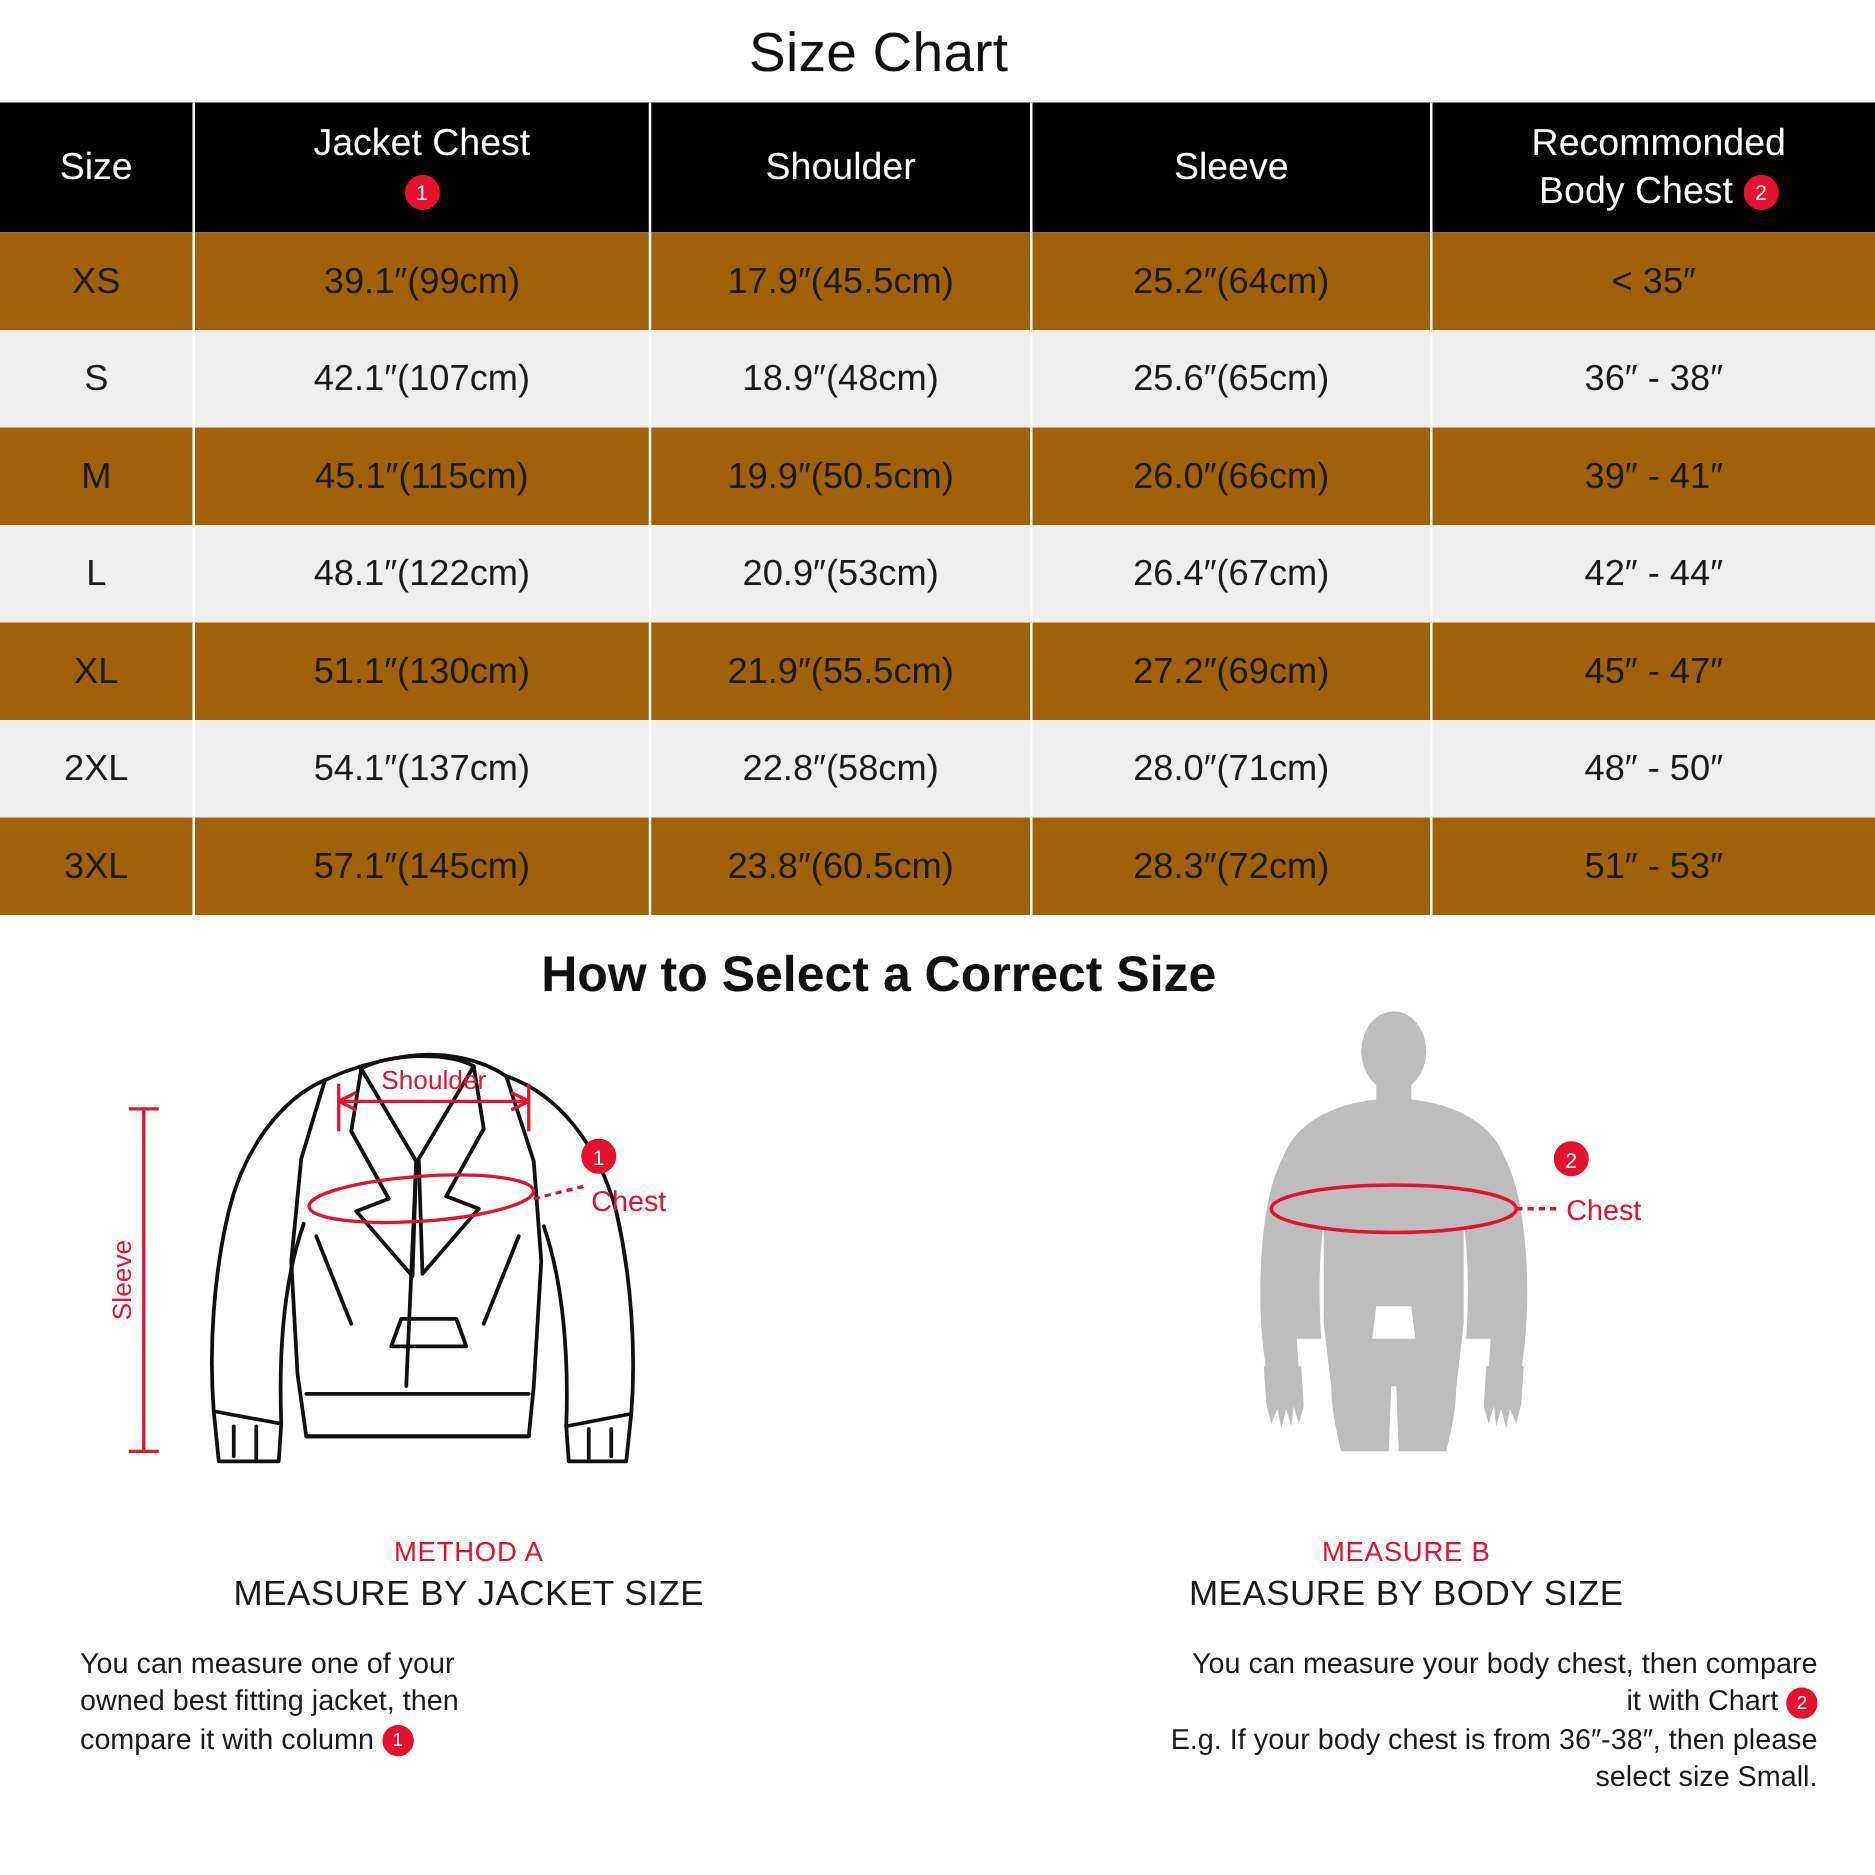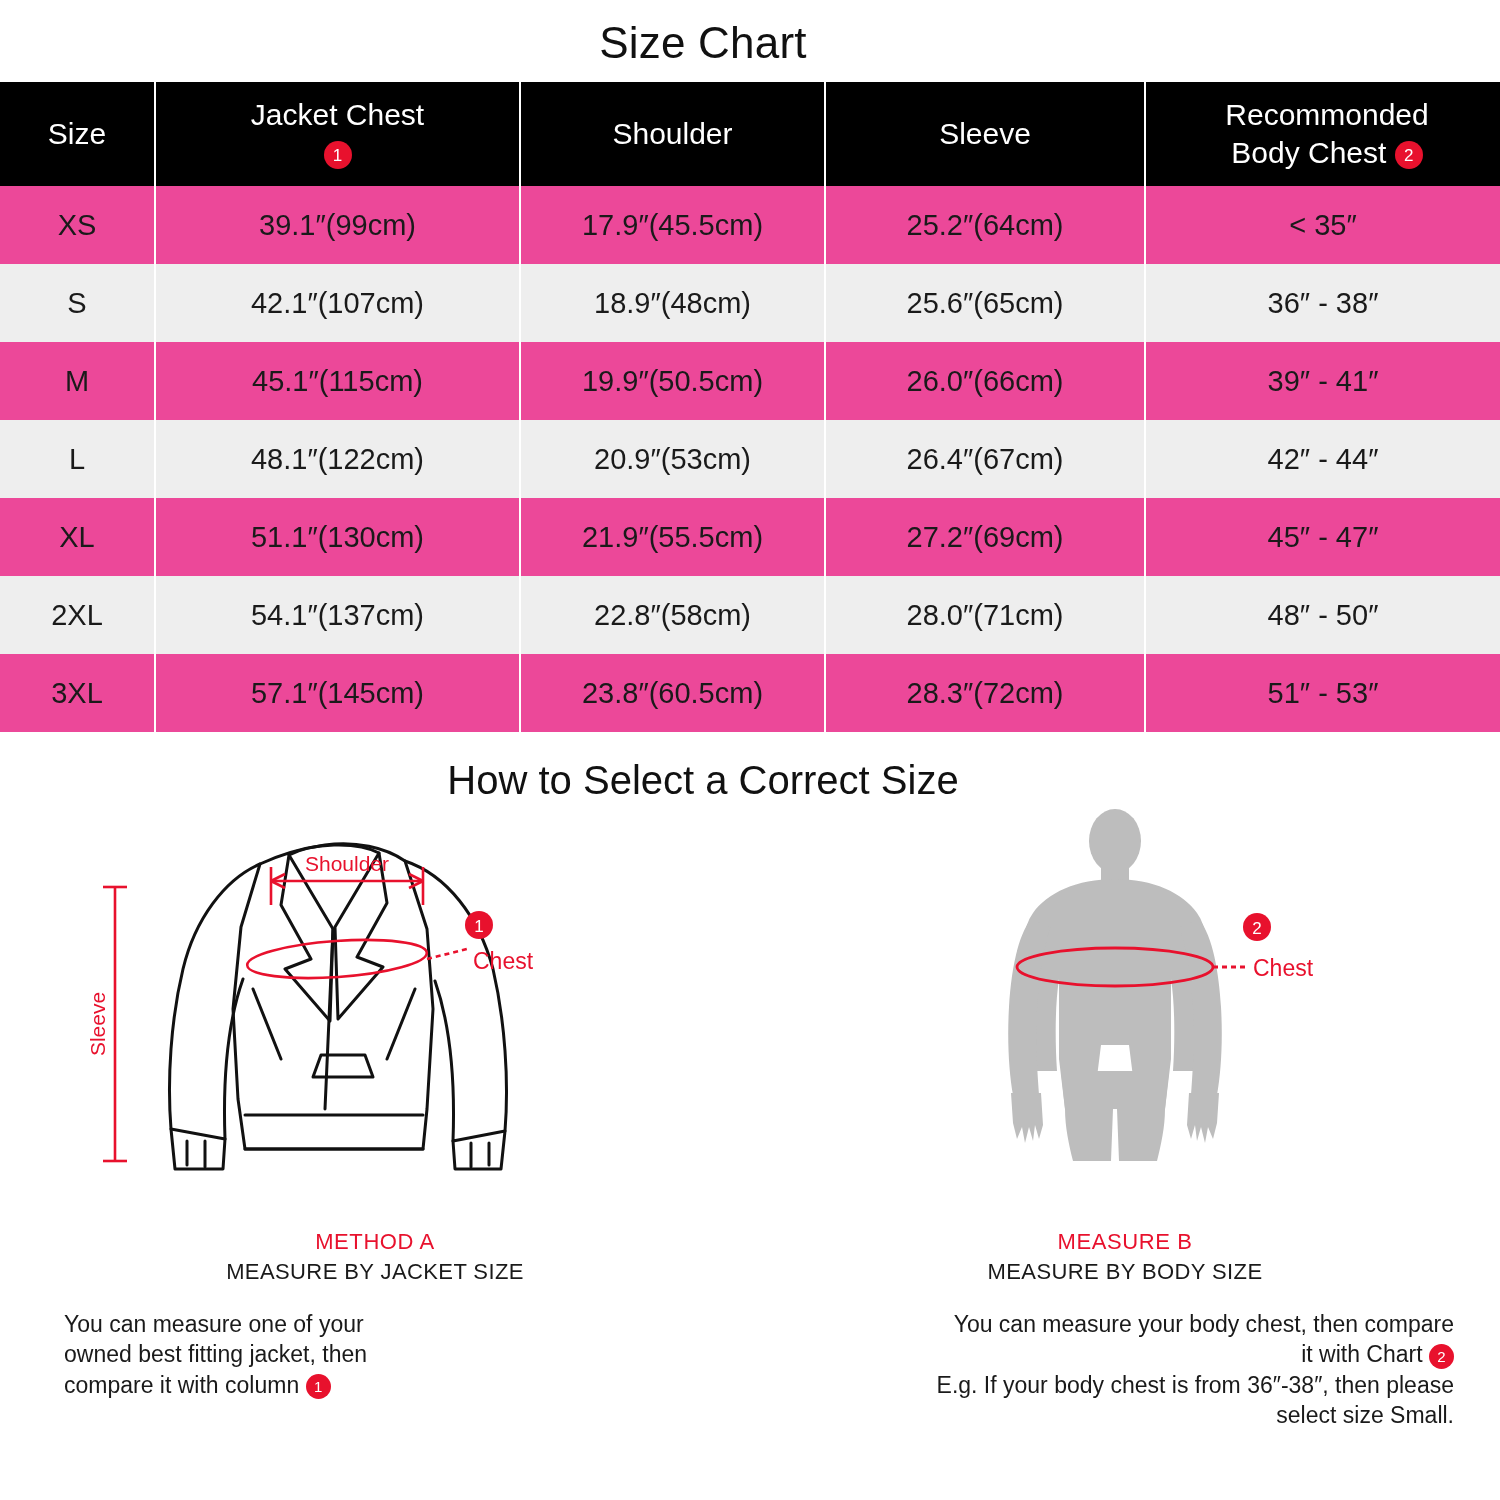--- a/index.html
+++ b/index.html
@@ -61,21 +61,21 @@
   table.size-chart tbody td {
     text-align: center;
     font-size: 29px;
     height: 76px;
     vertical-align: middle;
     border-right: 2px solid #ffffff;
     color: #1a1a1a;
     font-weight: 400;
   }
   table.size-chart tbody td:last-child { border-right: none; margin-left: 48px; }
-  table.size-chart tbody tr.odd td { background: #ec4899; }
+  table.size-chart tbody tr.odd td { background: #a16207; }
   table.size-chart tbody tr.even td { background: #eeeeee; }
   td.size-cell { font-size: 28px; }
 
   
   .badge {
     display: inline-flex;
     align-items: center;
     justify-content: center;
     width: 28px;
     height: 28px;
@@ -92,21 +92,21 @@
     height: 25px;
     font-size: 15px;
   }
   .hdr-line2 { display: block; margin-top: 4px; }
   .hdr-inline { white-space: nowrap; }
 
   
   .section-title {
     text-align: center;
     font-size: 40px;
-    font-weight: 400;
+    font-weight: 700;
     padding: 26px 0 6px 0;
     color: #111;
   }
   .methods {
     display: flex;
     width: 1500px;
   }
   .method {
     flex: 1 1 50%;
     position: relative;
@@ -121,21 +121,21 @@
   .method-label {
     text-align: center;
     color: #e8112d;
     font-size: 22px;
     letter-spacing: 0.6px;
     margin-top: 20px;
   }
   .method-sub {
     text-align: center;
     color: #1a1a1a;
-    font-size: 22px;
+    font-size: 28px;
     letter-spacing: 0.4px;
     margin-top: 4px;
   }
   .method-desc {
     font-size: 23px;
     line-height: 1.32;
     color: #1a1a1a;
     margin-top: 24px;
   }
   .m-a .method-desc {

